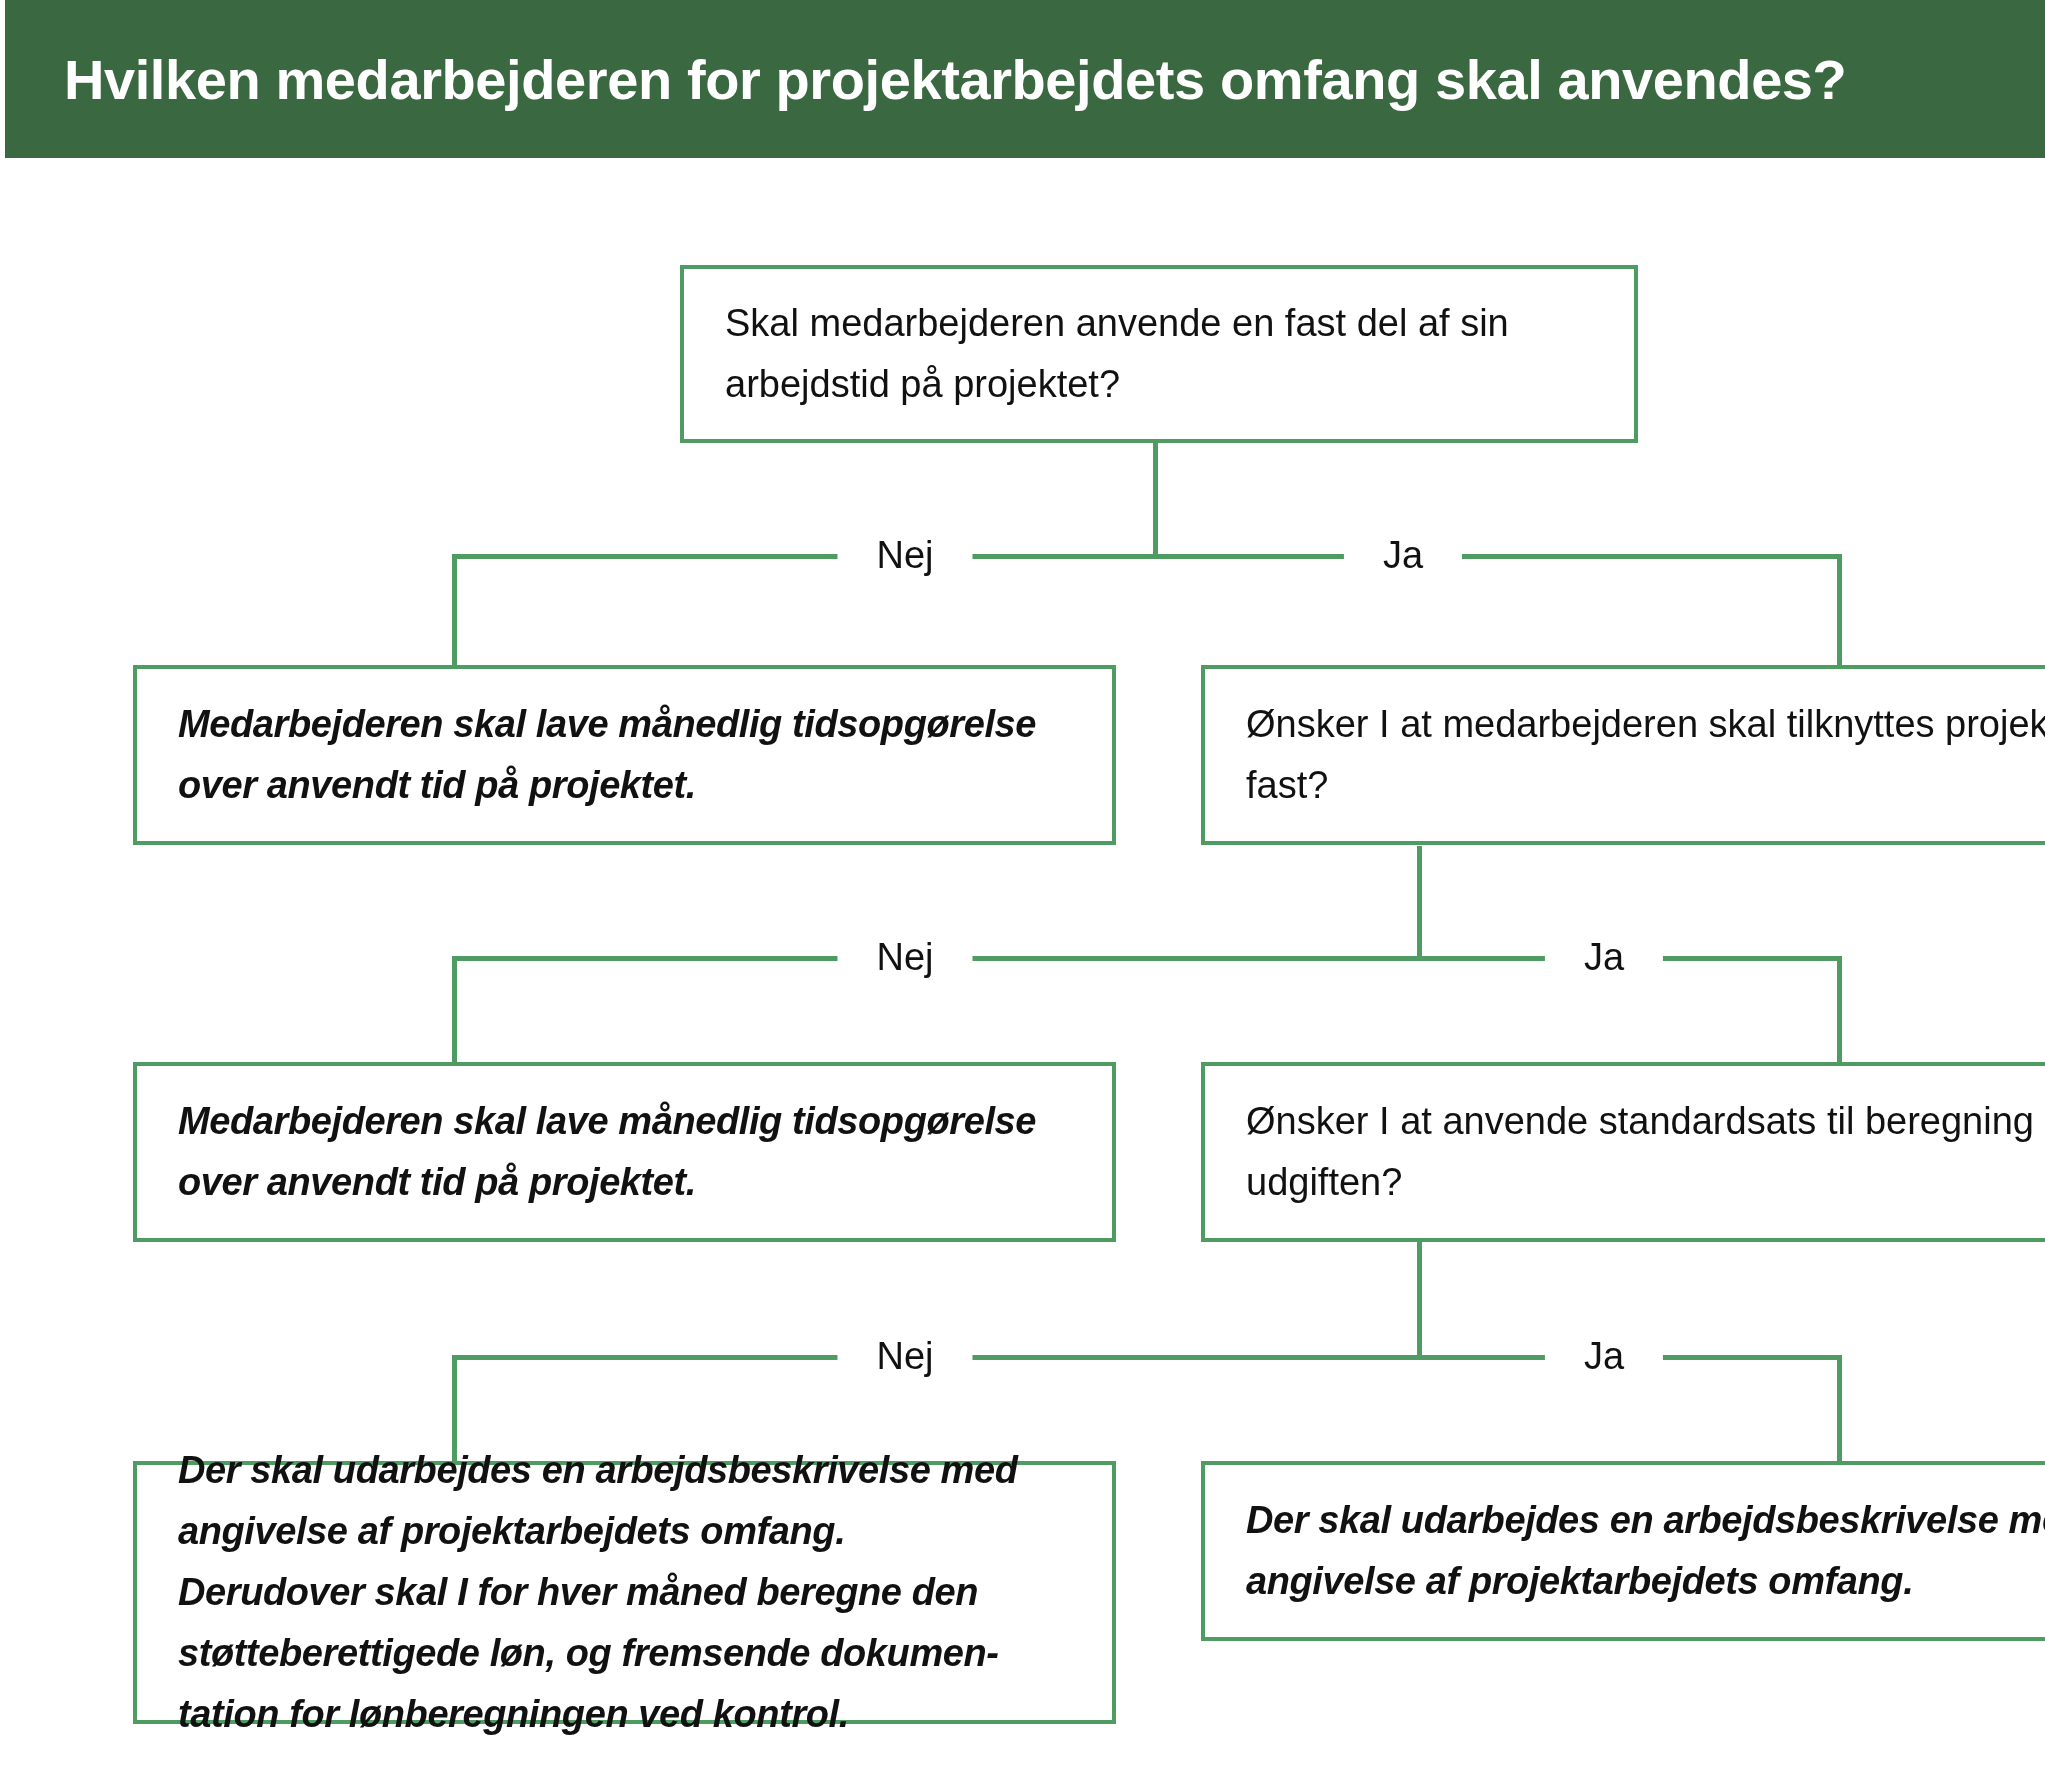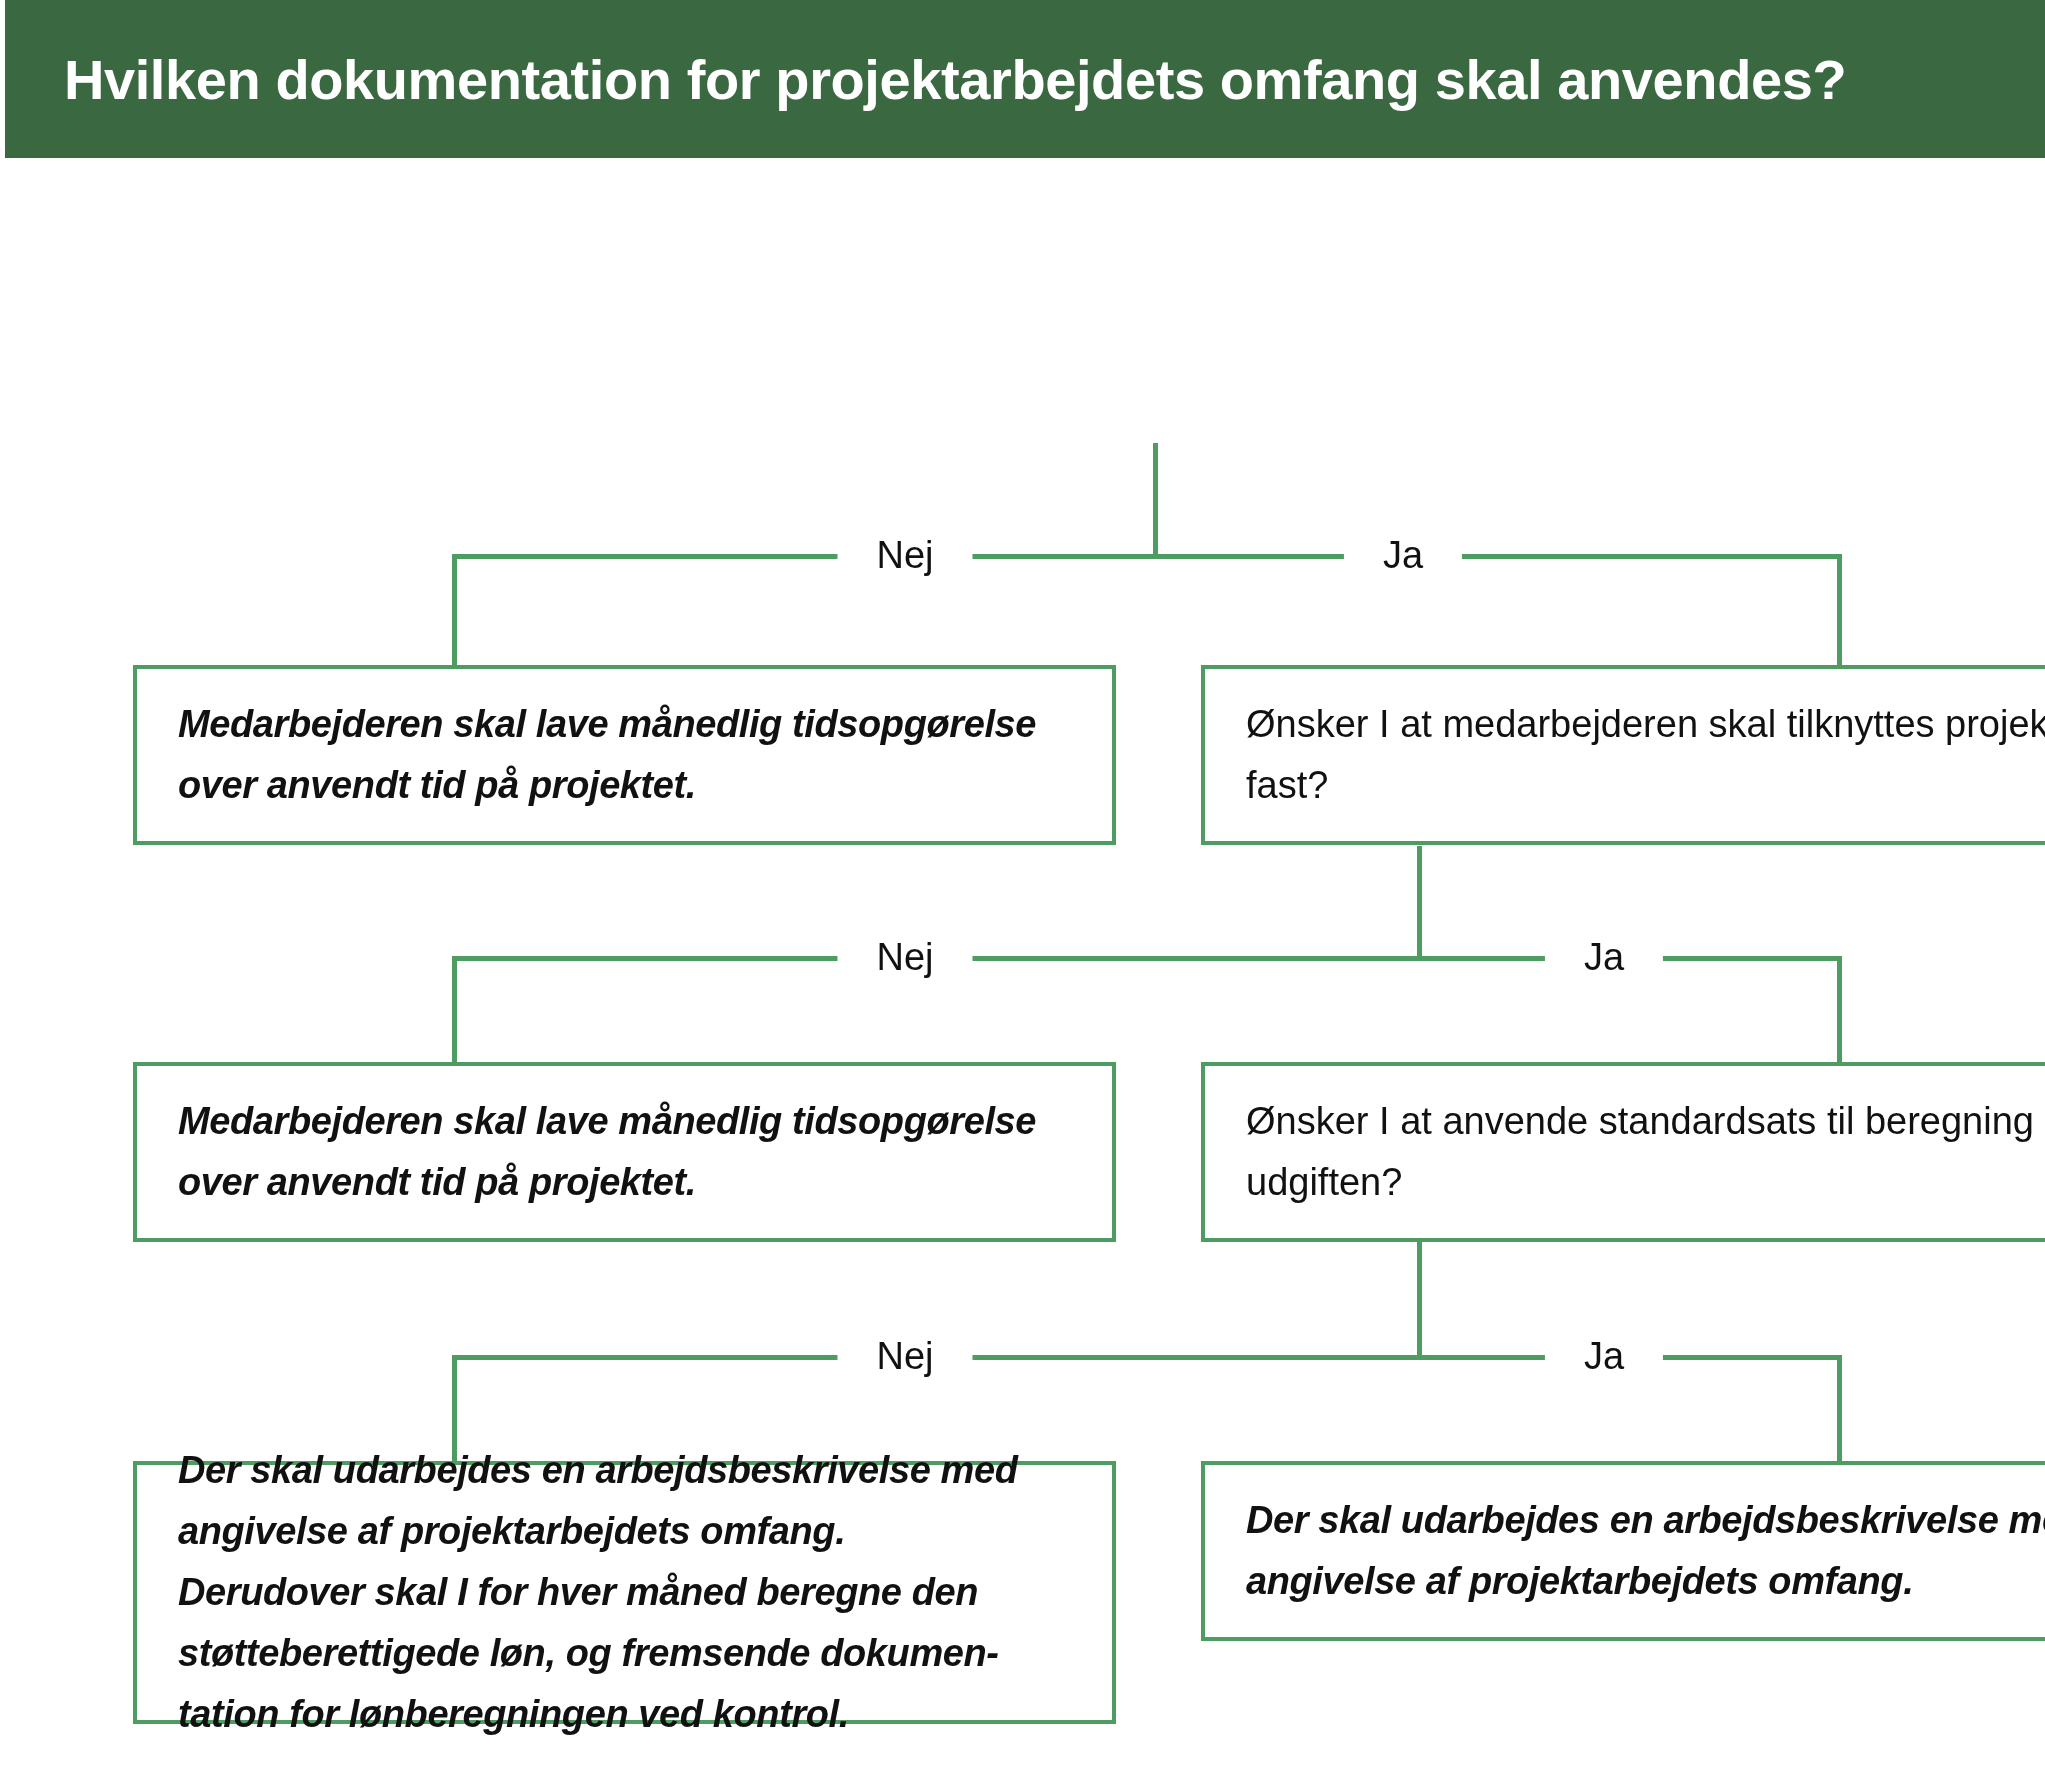--- a/index.html
+++ b/index.html
@@ -70,21 +70,21 @@
     z-index: 2;
     white-space: nowrap;
   }
 </style>
 </head>
 <body>
 
 <div class="canvas">
 
   <header class="titlebar">
-    <h1>Hvilken dokumentation for projektarbejdets omfang skal anvendes?</h1>
+    <h1>Hvilken medarbejderen for projektarbejdets omfang skal anvendes?</h1>
   </header>
 
   <div class="v-line" style="left:1153px; top:443px; width:4.9px; height:113px;"></div>
   <div class="h-line" style="left:452px; top:554px; width:1390px; height:4.9px;"></div>
   <div class="v-line" style="left:452px; top:554px; width:4.9px; height:111px;"></div>
   <div class="v-line" style="left:1837px; top:554px; width:4.9px; height:111px;"></div>
 
   <div class="v-line" style="left:1417px; top:846px; width:4.9px; height:115px;"></div>
   <div class="h-line" style="left:452px; top:956px; width:1390px; height:4.9px;"></div>
   <div class="v-line" style="left:452px; top:956px; width:4.9px; height:106px;"></div>
@@ -95,20 +95,24 @@
   <div class="v-line" style="left:452px; top:1355px; width:4.9px; height:106px;"></div>
   <div class="v-line" style="left:1837px; top:1355px; width:4.9px; height:106px;"></div>
 
   <span class="branch-label" style="left:905px; top:556px;">Nej</span>
   <span class="branch-label" style="left:1403px; top:556px;">Ja</span>
   <span class="branch-label" style="left:905px; top:958px;">Nej</span>
   <span class="branch-label" style="left:1604px; top:958px;">Ja</span>
   <span class="branch-label" style="left:905px; top:1357px;">Nej</span>
   <span class="branch-label" style="left:1604px; top:1357px;">Ja</span>
 
+  <div class="node question" style="left:680px; top:265px; width:958px; height:178px;">
+    <p>Skal medarbejderen anvende en fast del af sin
+arbejdstid på projektet?</p>
+  </div>
 
   <div class="node result" style="left:133px; top:665px; width:983px; height:180px;">
     <p>Medarbejderen skal lave månedlig tidsopgørelse
 over anvendt tid på projektet.</p>
   </div>
   <div class="node question" style="left:1201px; top:665px; width:983px; height:180px;">
     <p>Ønsker I at medarbejderen skal tilknyttes projektet
 fast?</p>
   </div>
 

